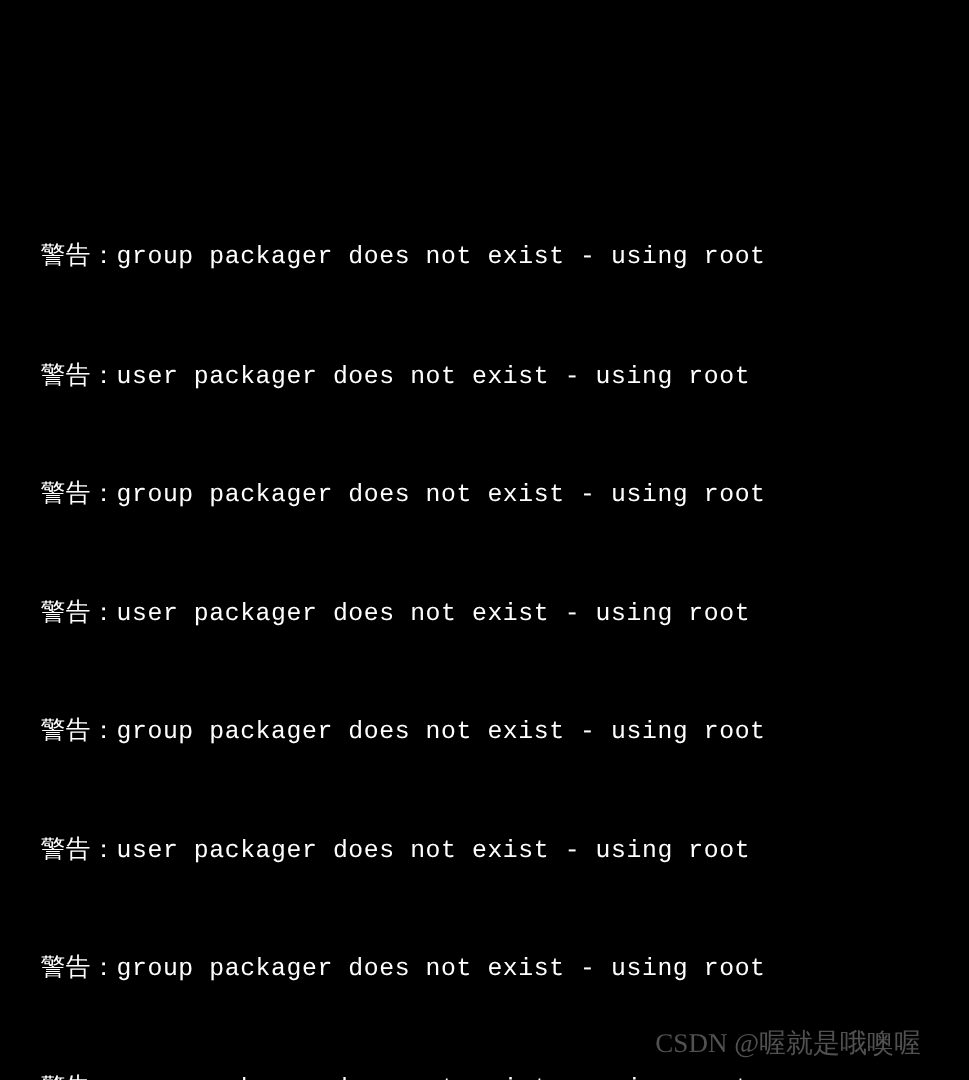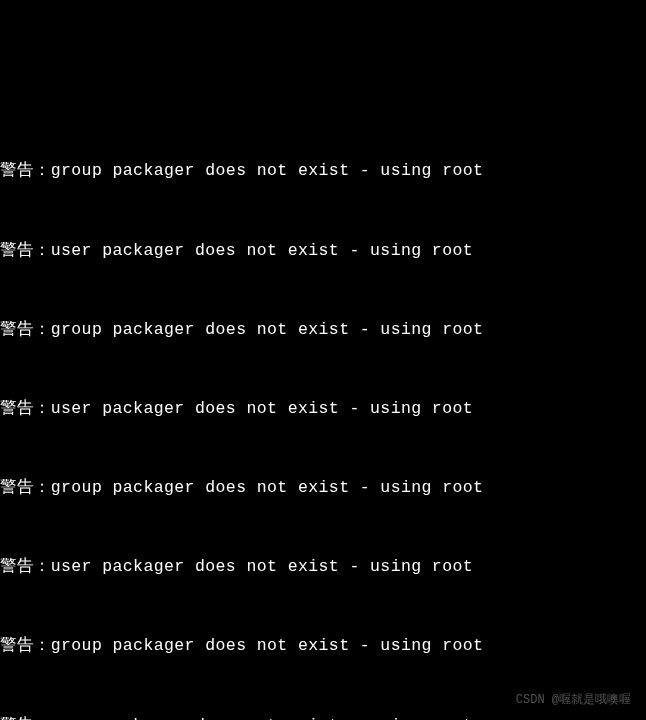--- a/index.html
+++ b/index.html
@@ -18,28 +18,29 @@
       overflow: hidden;
       white-space: pre;
       letter-spacing: 0.4px;
     }
     .terminal {
       padding: 0;
     }
     .line {
       display: block;
       white-space: pre;
+      padding-left: 27px;
     }
     .watermark {
       position: absolute;
-      right: 15px;
+      right: 32px;
       bottom: 10px;
       color: rgba(180, 180, 180, 0.45);
-      font-size: 12px;
-      font-family: Liberation Mono, monospace;
+      font-size: 18px;
+      font-family: Liberation Serif, serif;
       letter-spacing: 0;
     }
   </style>
 </head>
 <body>
 
 
 
 <div class="terminal">
   <span class="line">警告：group packager does not exist - using root</span>

